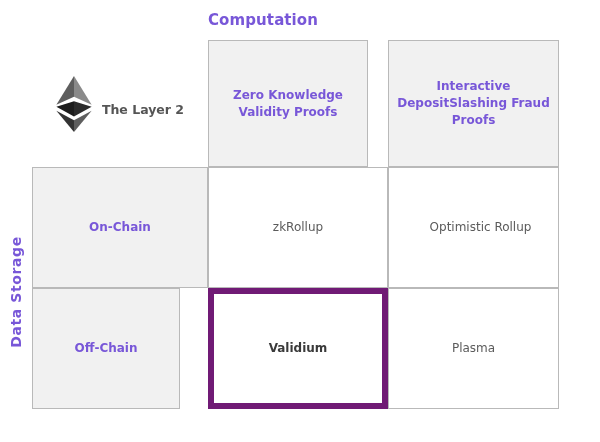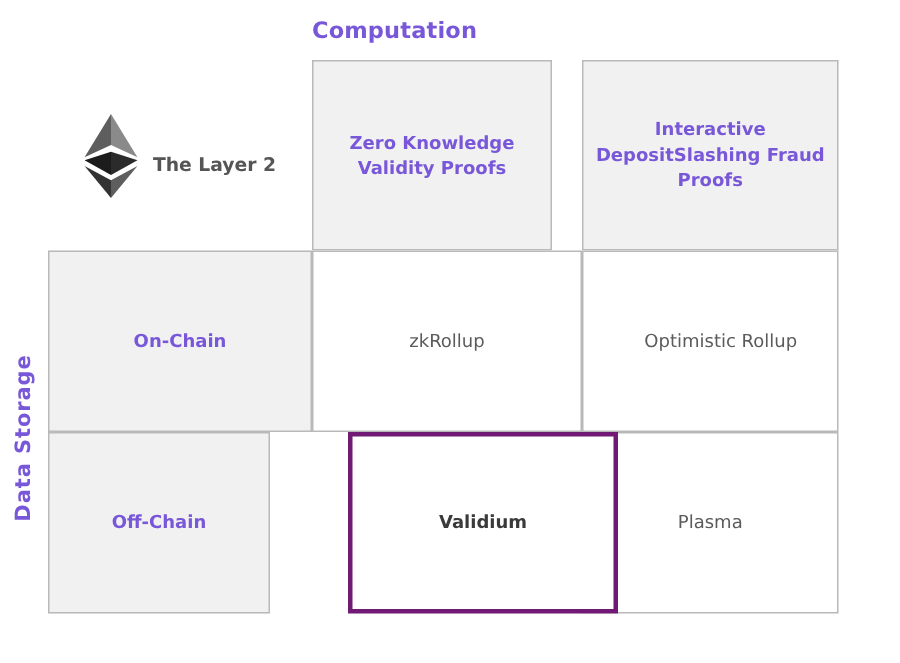--- a/index.html
+++ b/index.html
@@ -71,23 +71,22 @@
   .cell.plain {
     background: #ffffff;
     border: 1px solid #b9b9b9;
   }
   .cell.blank {
     background: #ffffff;
     border: none;
   }
   .cell.highlight {
     background: #ffffff;
-    border: 3px solid #701a75;
+    border: 6px solid #701a75;
     z-index: 5;
-    margin-left: 24px;
   }
 
   .head-label {
     color: #7857d8;
     font-size: 12px;
     font-weight: bold;
     line-height: 17px;
     padding: 0 8px;
   }
   .row-label {

